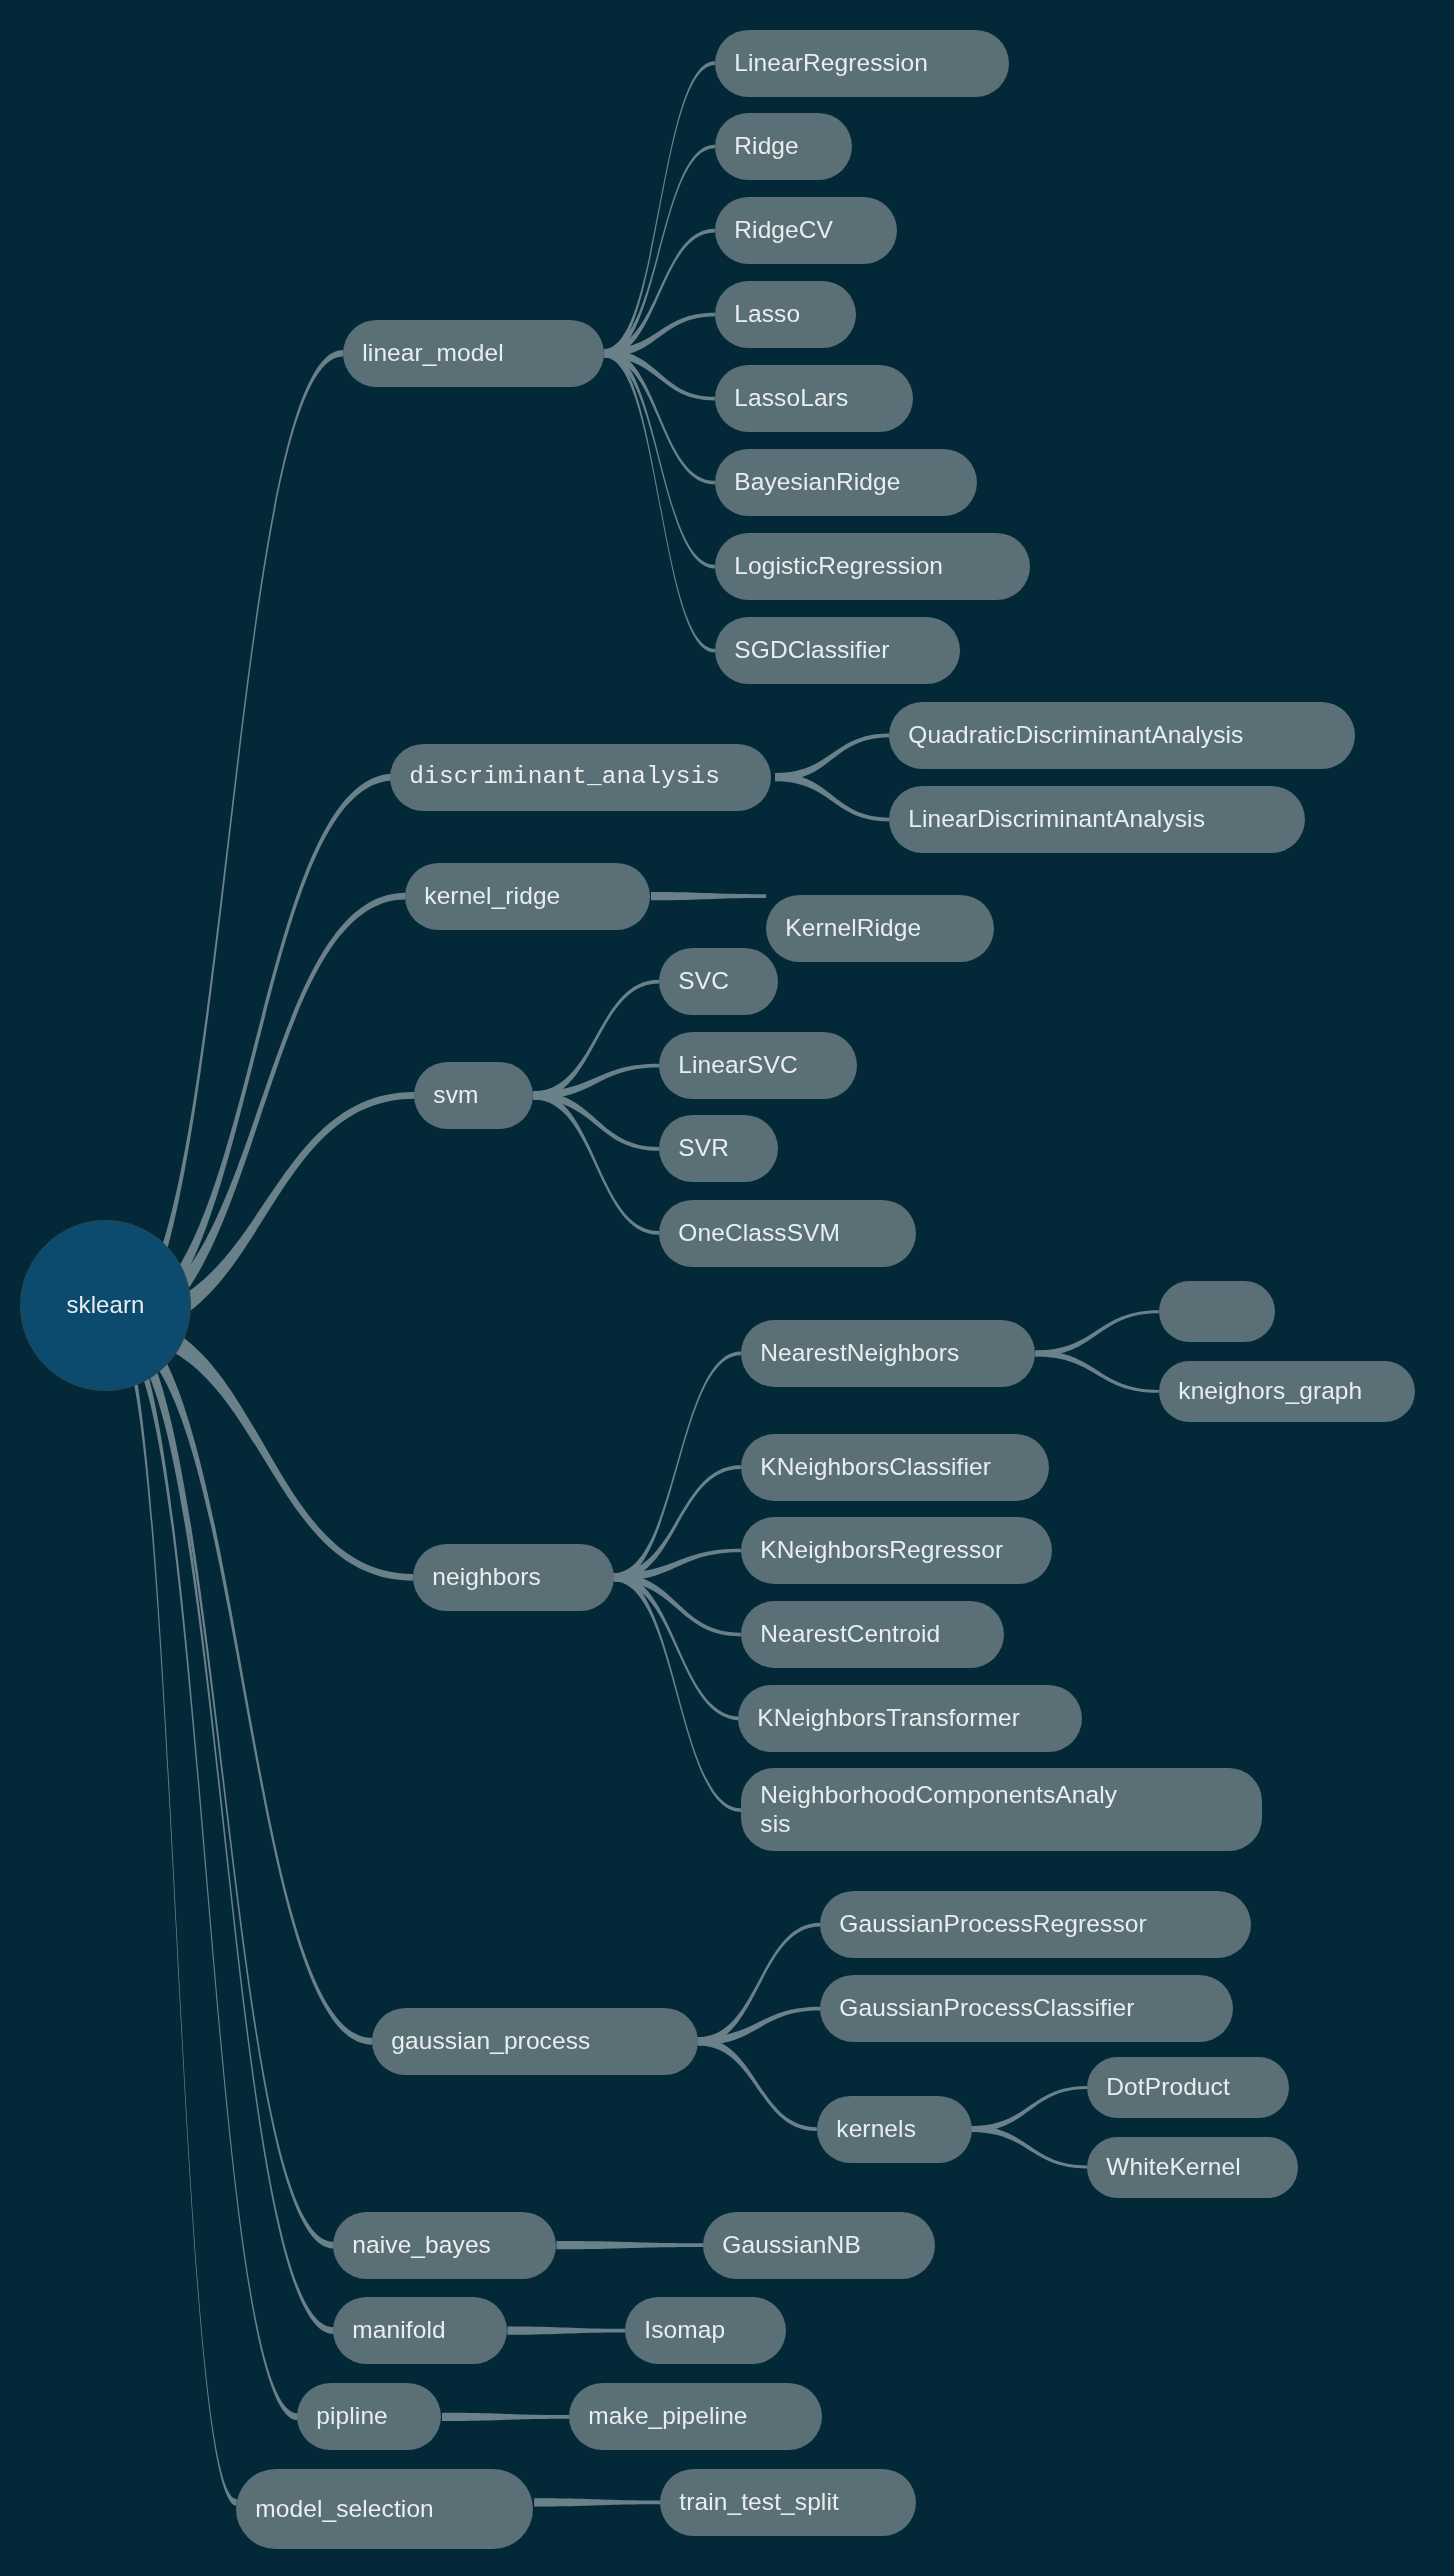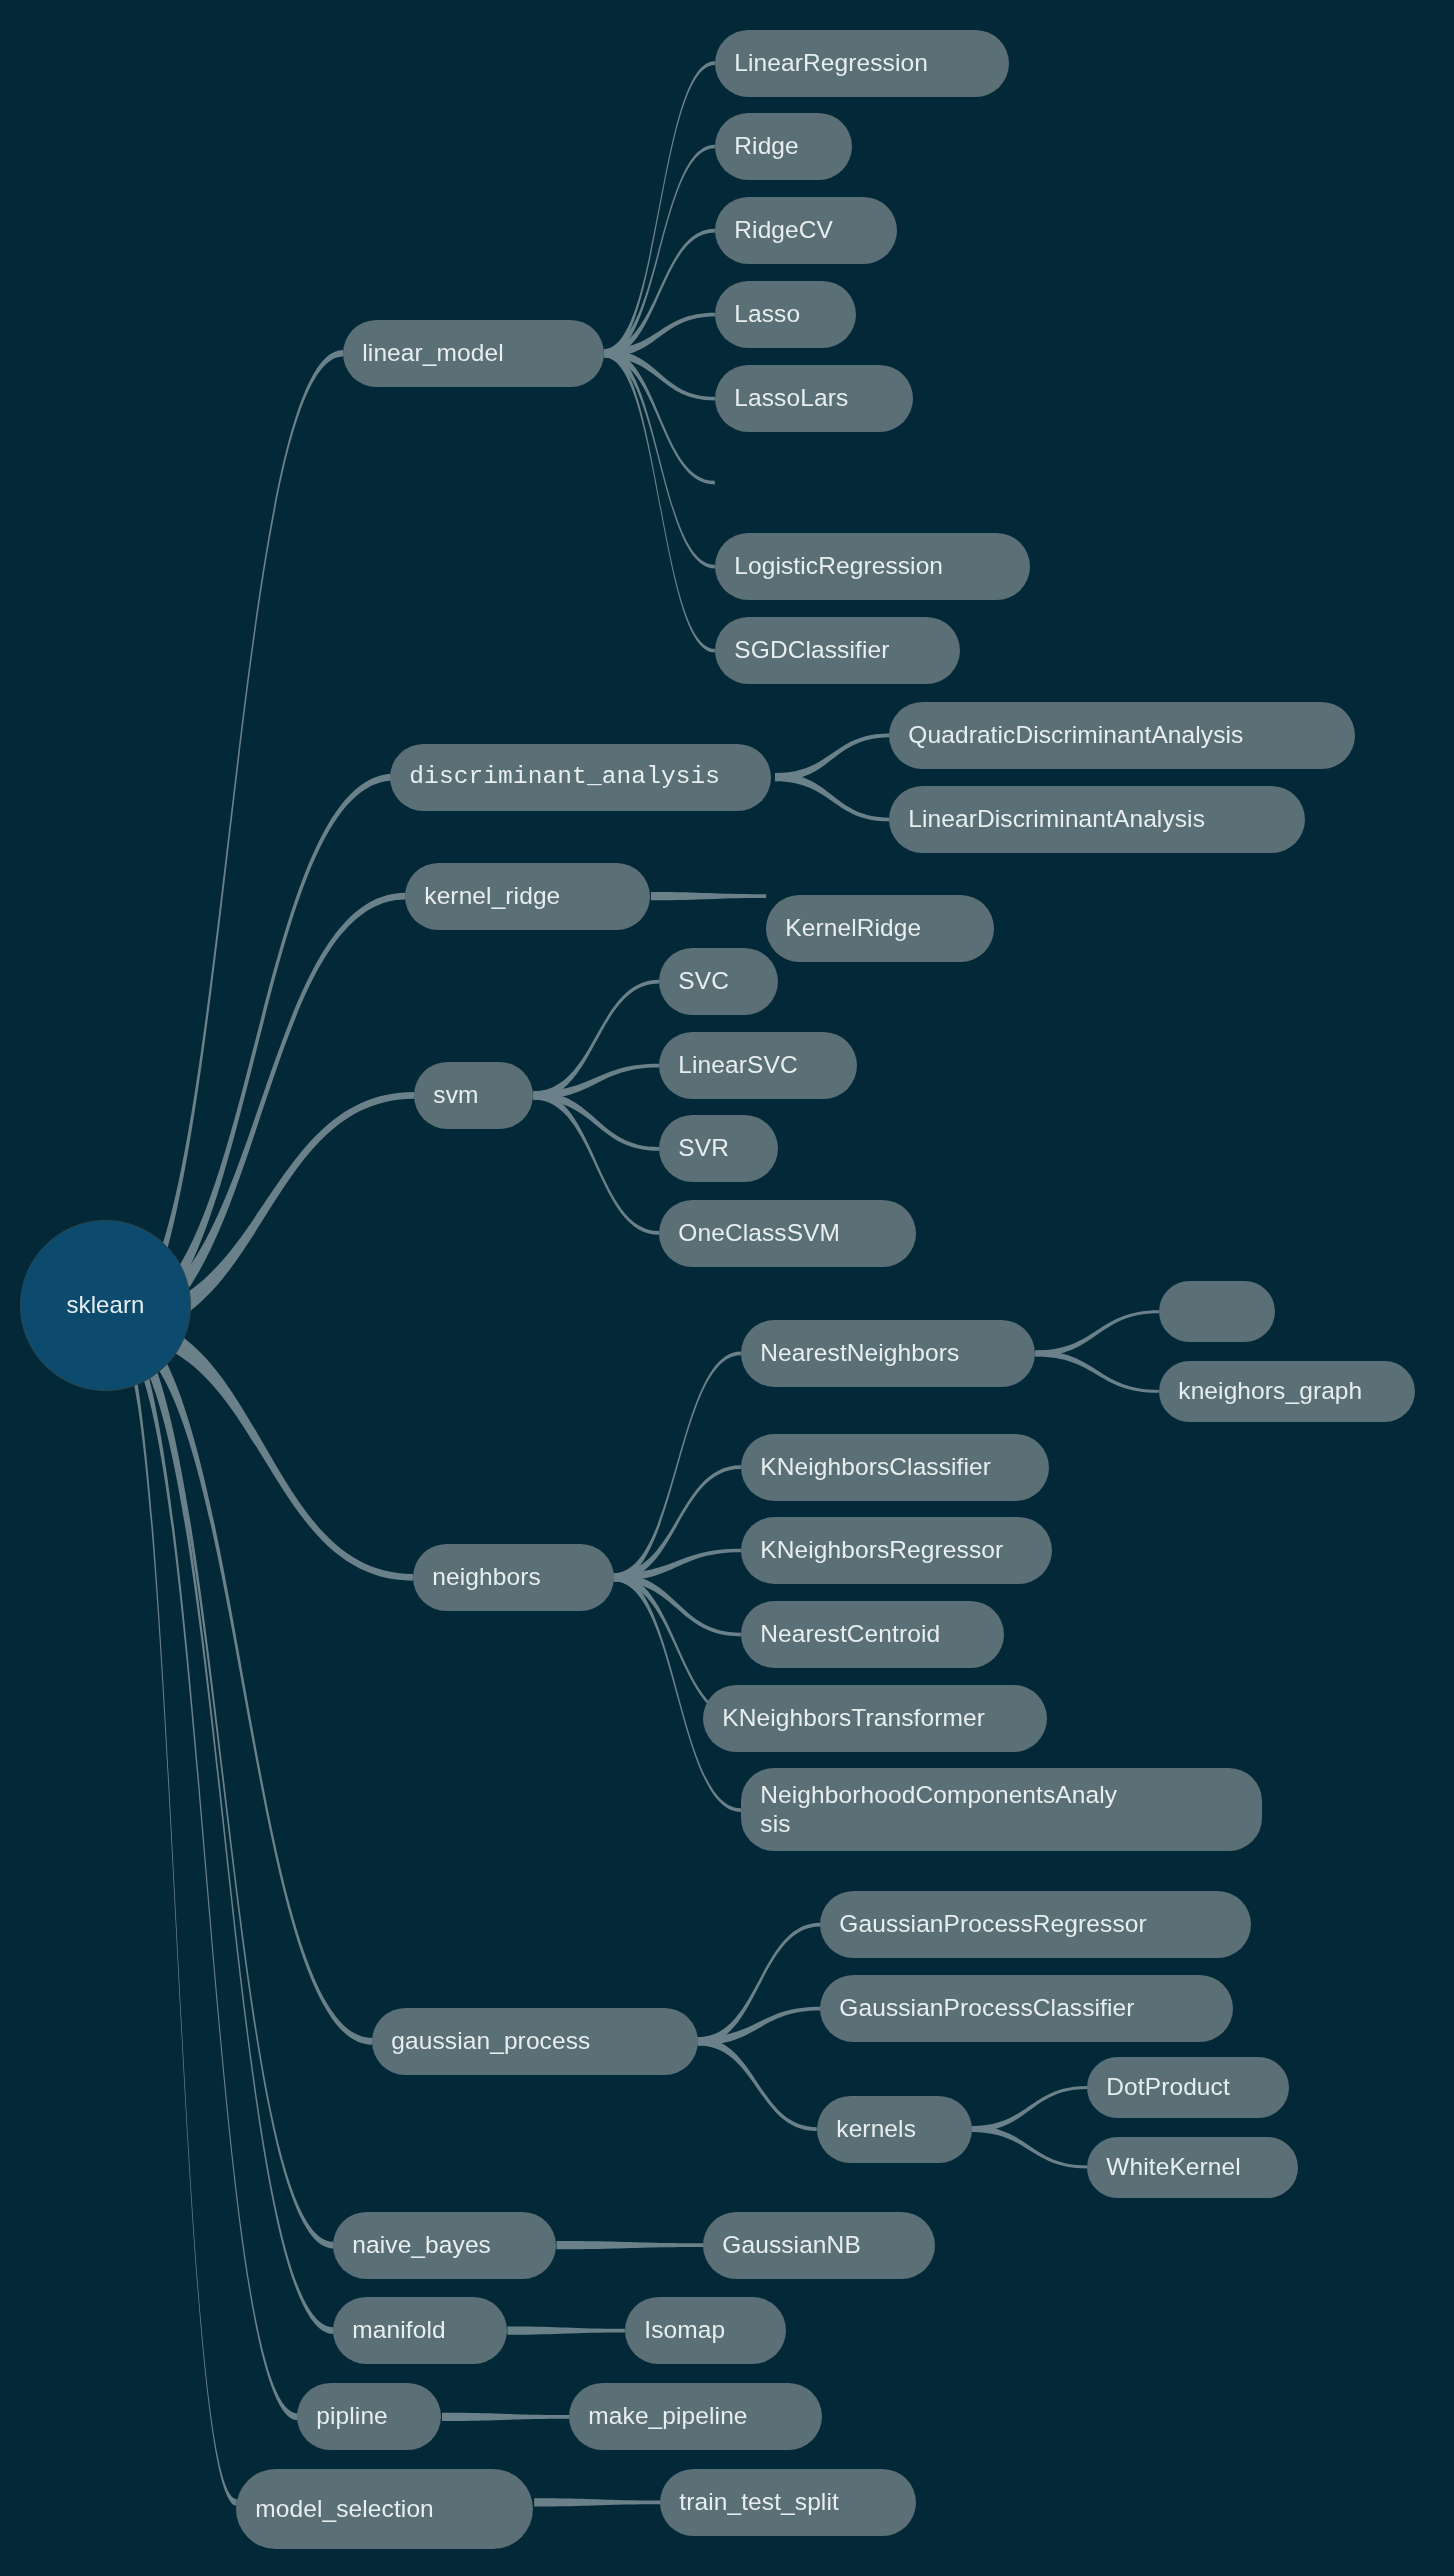--- a/index.html
+++ b/index.html
@@ -182,40 +182,41 @@
                C 803 3359.5, 803 3362.5, 888 3362.5 L 888 3367.5
                C 803 3367.5, 803 3370.5, 718 3370.5 Z" fill="#6b8189" stroke="none"></path>
     </svg>
 <div class="node root" style="left: 20px; top: 1220px; width: 171px; height: 171px;">sklearn</div>
     <div class="node" style="left: 343px; top: 320px; width: 261px; height: 67px;">linear_model</div>
     <div class="node" style="left: 715px; top: 30px; width: 294px; height: 67px;">LinearRegression</div>
     <div class="node" style="left: 715px; top: 113px; width: 137px; height: 67px;">Ridge</div>
     <div class="node" style="left: 715px; top: 197px; width: 182px; height: 67px;">RidgeCV</div>
     <div class="node" style="left: 715px; top: 281px; width: 141px; height: 67px;">Lasso</div>
     <div class="node" style="left: 715px; top: 365px; width: 198px; height: 67px;">LassoLars</div>
+    <div class="node" style="left: 715px; top: 449px; width: 262px; height: 67px;">BayesianRidge</div>
     <div class="node" style="left: 715px; top: 533px; width: 315px; height: 67px;">LogisticRegression</div>
     <div class="node" style="left: 715px; top: 617px; width: 245px; height: 67px;">SGDClassifier</div>
     <div class="node" style="left: 390px; top: 744px; width: 381px; height: 67px; font-family: Liberation Mono, monospace;">discriminant_analysis</div>
     <div class="node" style="left: 889px; top: 702px; width: 466px; height: 67px;">QuadraticDiscriminantAnalysis</div>
     <div class="node" style="left: 889px; top: 786px; width: 416px; height: 67px;">LinearDiscriminantAnalysis</div>
     <div class="node" style="left: 405px; top: 863px; width: 245px; height: 67px;">kernel_ridge</div>
     <div class="node" style="left: 766px; top: 863px; width: 228px; height: 67px; margin-top: 32px;">KernelRidge</div>
     <div class="node" style="left: 414px; top: 1062px; width: 119px; height: 67px;">svm</div>
     <div class="node" style="left: 659px; top: 948px; width: 119px; height: 67px;">SVC</div>
     <div class="node" style="left: 659px; top: 1032px; width: 198px; height: 67px;">LinearSVC</div>
     <div class="node" style="left: 659px; top: 1115px; width: 119px; height: 67px;">SVR</div>
     <div class="node" style="left: 659px; top: 1200px; width: 257px; height: 67px;">OneClassSVM</div>
     <div class="node" style="left: 413px; top: 1544px; width: 201px; height: 67px;">neighbors</div>
     <div class="node" style="left: 741px; top: 1320px; width: 294px; height: 67px;">NearestNeighbors</div>
     <div class="node" style="left: 1159px; top: 1281px; width: 116px; height: 61px;"></div>
     <div class="node" style="left: 1159px; top: 1361px; width: 256px; height: 61px;">kneighors_graph</div>
     <div class="node" style="left: 741px; top: 1434px; width: 308px; height: 67px;">KNeighborsClassifier</div>
     <div class="node" style="left: 741px; top: 1517px; width: 311px; height: 67px;">KNeighborsRegressor</div>
     <div class="node" style="left: 741px; top: 1601px; width: 263px; height: 67px;">NearestCentroid</div>
-    <div class="node" style="left: 703px; top: 1685px; width: 344px; height: 67px;">KNeighborsTransformer</div>
+    <div class="node" style="left: 738px; top: 1685px; width: 344px; height: 67px;">KNeighborsTransformer</div>
     <div class="node" style="left: 372px; top: 2008px; width: 326px; height: 67px;">gaussian_process</div>
     <div class="node wrap" style="left: 741px; top: 1768px; width: 521px; height: 83px;">NeighborhoodComponentsAnaly
 sis</div>
     <div class="node" style="left: 820px; top: 1891px; width: 431px; height: 67px;">GaussianProcessRegressor</div>
     <div class="node" style="left: 820px; top: 1975px; width: 413px; height: 67px;">GaussianProcessClassifier</div>
     <div class="node" style="left: 817px; top: 2096px; width: 155px; height: 67px;">kernels</div>
     <div class="node" style="left: 1087px; top: 2057px; width: 202px; height: 61px;">DotProduct</div>
     <div class="node" style="left: 1087px; top: 2137px; width: 211px; height: 61px;">WhiteKernel</div>
     <div class="node" style="left: 333px; top: 2212px; width: 223px; height: 67px;">naive_bayes</div>
     <div class="node" style="left: 703px; top: 2212px; width: 232px; height: 67px;">GaussianNB</div>

